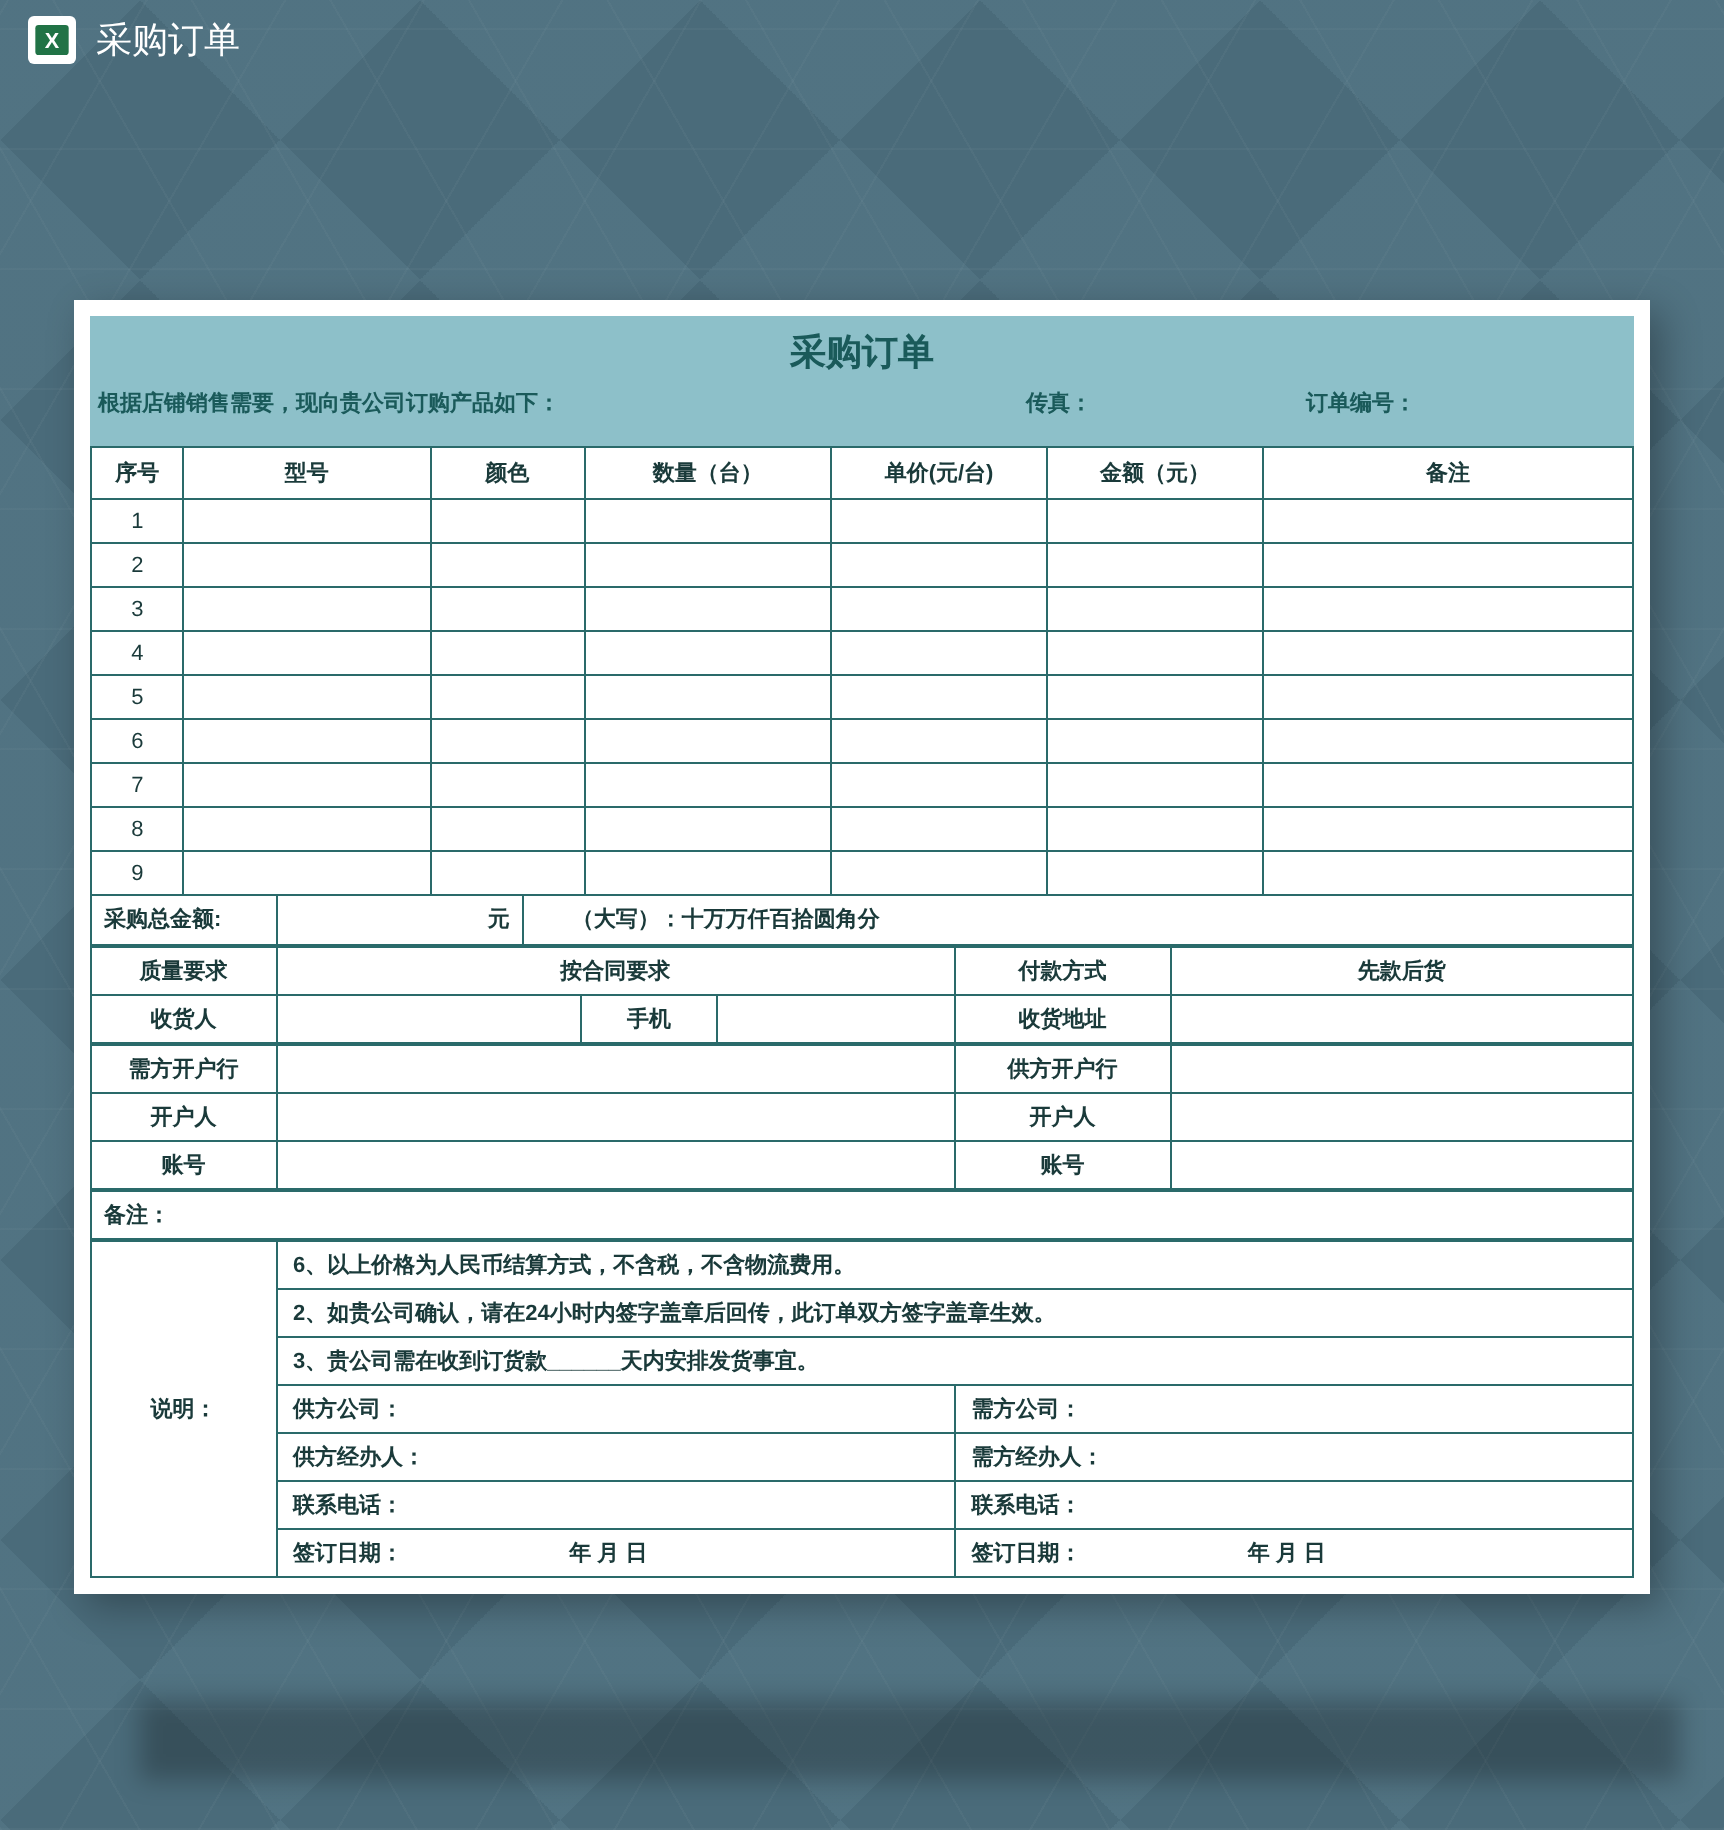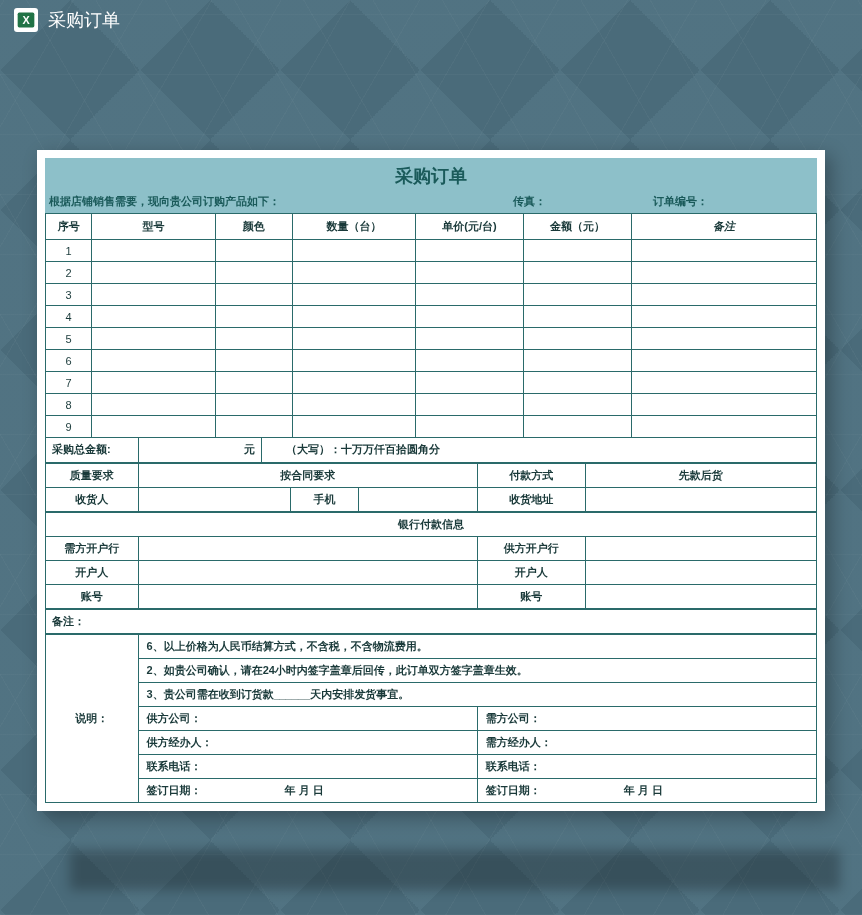--- a/index.html
+++ b/index.html
@@ -76,21 +76,21 @@
   .doc-title {
     font-size: 18px;
     font-weight: bold;
     color: #1a5a5a;
   }
   .info-bar {
     background: #8dc0c9;
     display: flex;
     font-size: 11px;
     color: #1a5a5a;
-    padding: 4px 4px 4px;
+    padding: 4px 4px 14px;
   }
   .info-left { flex: 1; font-weight: bold; }
   .info-mid { width: 140px; font-weight: bold; }
   .info-right { width: 160px; font-weight: bold; }
   table {
     width: 100%;
     border-collapse: collapse;
     font-size: 11px;
   }
   td, th {
@@ -101,21 +101,21 @@
     font-weight: normal;
   }
   th { font-weight: bold; }
   .main-table th { height: 26px; }
   .col-seq { width: 6%; }
   .col-model { width: 16%; margin-top: 32px; }
   .col-color { width: 10%; }
   .col-qty { width: 16%; }
   .col-price { width: 14%; }
   .col-amount { width: 14%; }
-  .col-remark { width: 24%; font-style: italic; }
+  .col-remark { width: 24%; }
   .left { text-align: left; }
   .bold { font-weight: bold; }
   .total-row td { height: 24px; font-size: 11px; }
   .section-title td { font-weight: bold; }
   .desc-cell { text-align: left; font-weight: bold; padding: 4px 8px; }
   
   .amount-units { display: flex; justify-content: flex-start; padding: 0 18px; font-weight: bold; }
 </style>
 </head>
 <body>
@@ -283,23 +283,20 @@
             </table>
       </td>
       <td class="bold">收货地址</td>
       <td></td>
     </tr>
   </tbody>
     </table>
 
   <table>
     <tbody>
-        <tr class="section-title">
-      <td colspan="4">银行付款信息</td>
-    </tr>
     <tr>
       <td class="bold" style="width:12%">需方开户行</td>
       <td style="width:44%"></td>
       <td class="bold" style="width:14%">供方开户行</td>
       <td style="width:30%"></td>
     </tr>
     <tr>
       <td class="bold">开户人</td>
       <td></td>
       <td class="bold">开户人</td>

